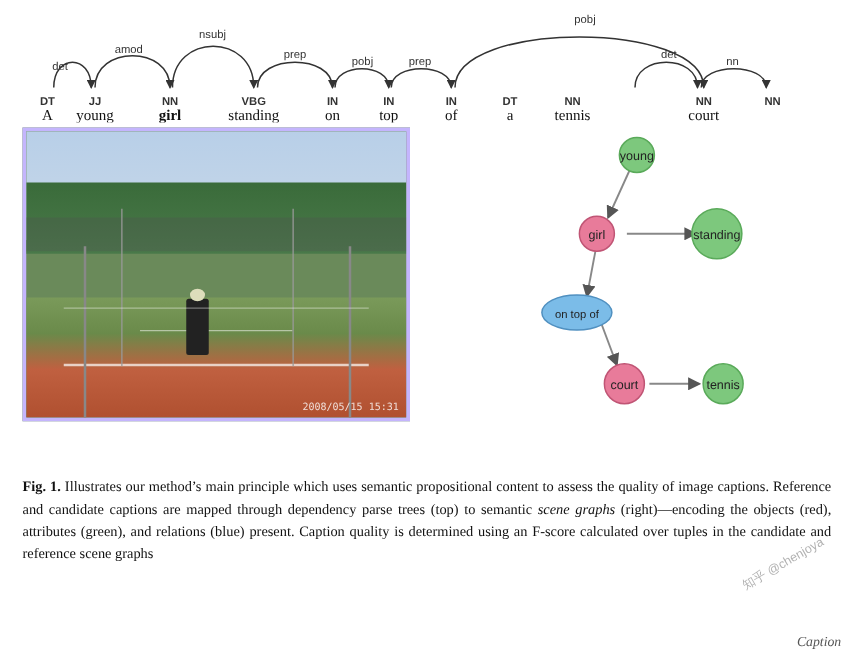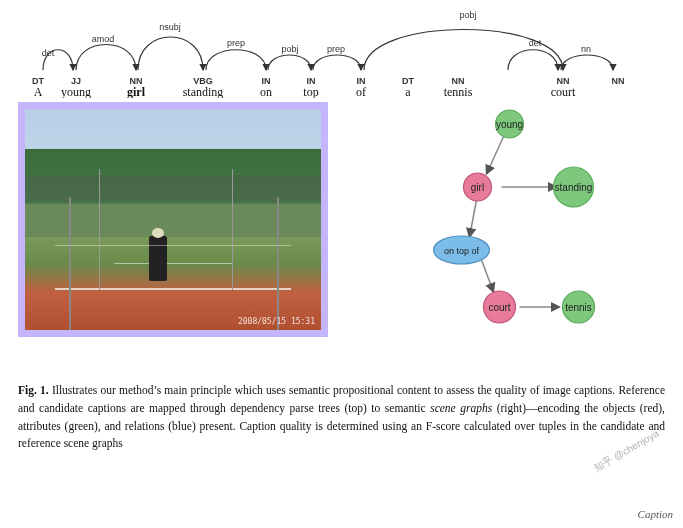--- a/index.html
+++ b/index.html
@@ -42,21 +42,21 @@
       margin-bottom: 8px;
       height: 240px;
     }
 
     .tennis-image {
       width: 310px;
       height: 235px;
       background: #6a8a5a;
       position: relative;
       flex-shrink: 0;
-      border: 7px solid #c4b5fd;
+      border: 3px solid #c4b5fd;
       overflow: hidden;
     }
 
     
     .img-sky { position: absolute; top: 0; left: 0; width: 100%; height: 38%; background: linear-gradient(180deg, #b8cfe8 0%, #c8d8e8 100%); }
     .img-trees { position: absolute; top: 18%; left: 0; width: 100%; height: 25%; background: linear-gradient(180deg, #3a6b3a 0%, #4a7a4a 100%); }
     .img-fence { position: absolute; top: 30%; left: 0; width: 100%; height: 12%; background: rgba(80,80,80,0.3); }
     .img-court { position: absolute; bottom: 0; left: 0; width: 100%; height: 42%; background: linear-gradient(180deg, #7a9a5a 0%, #6a8a4a 30%, #c06040 60%, #b05030 100%); }
     .img-court-line { position: absolute; bottom: 18%; left: 10%; width: 80%; height: 2px; background: rgba(255,255,255,0.7); }
     .img-court-line2 { position: absolute; bottom: 30%; left: 30%; width: 40%; height: 1px; background: rgba(255,255,255,0.5); }

